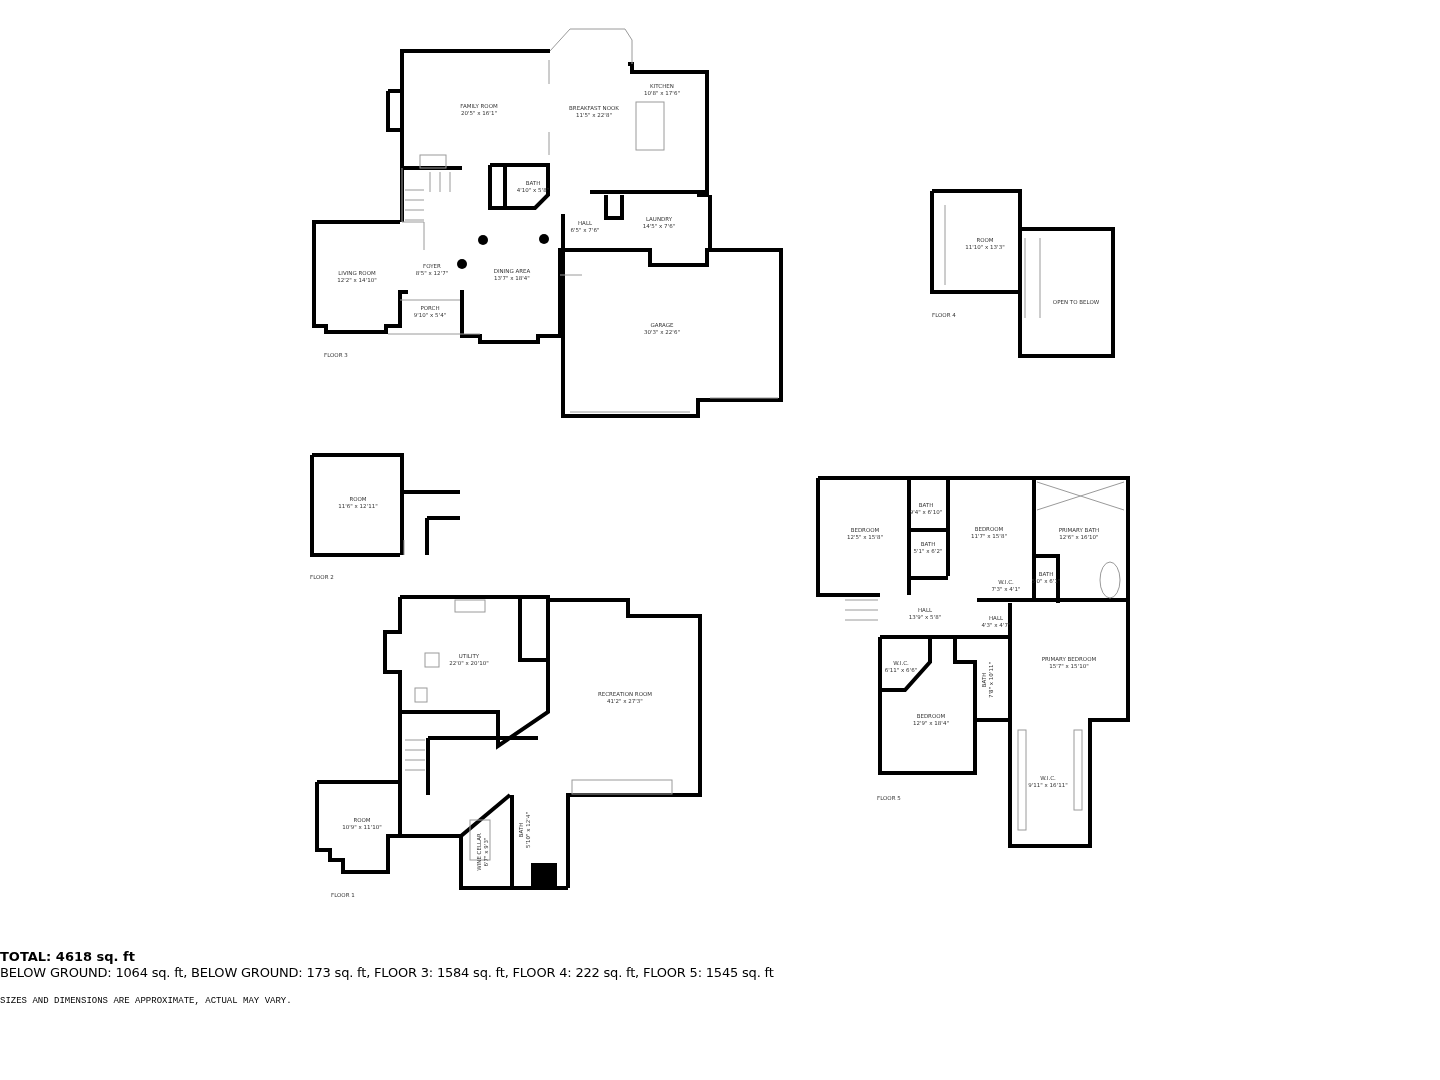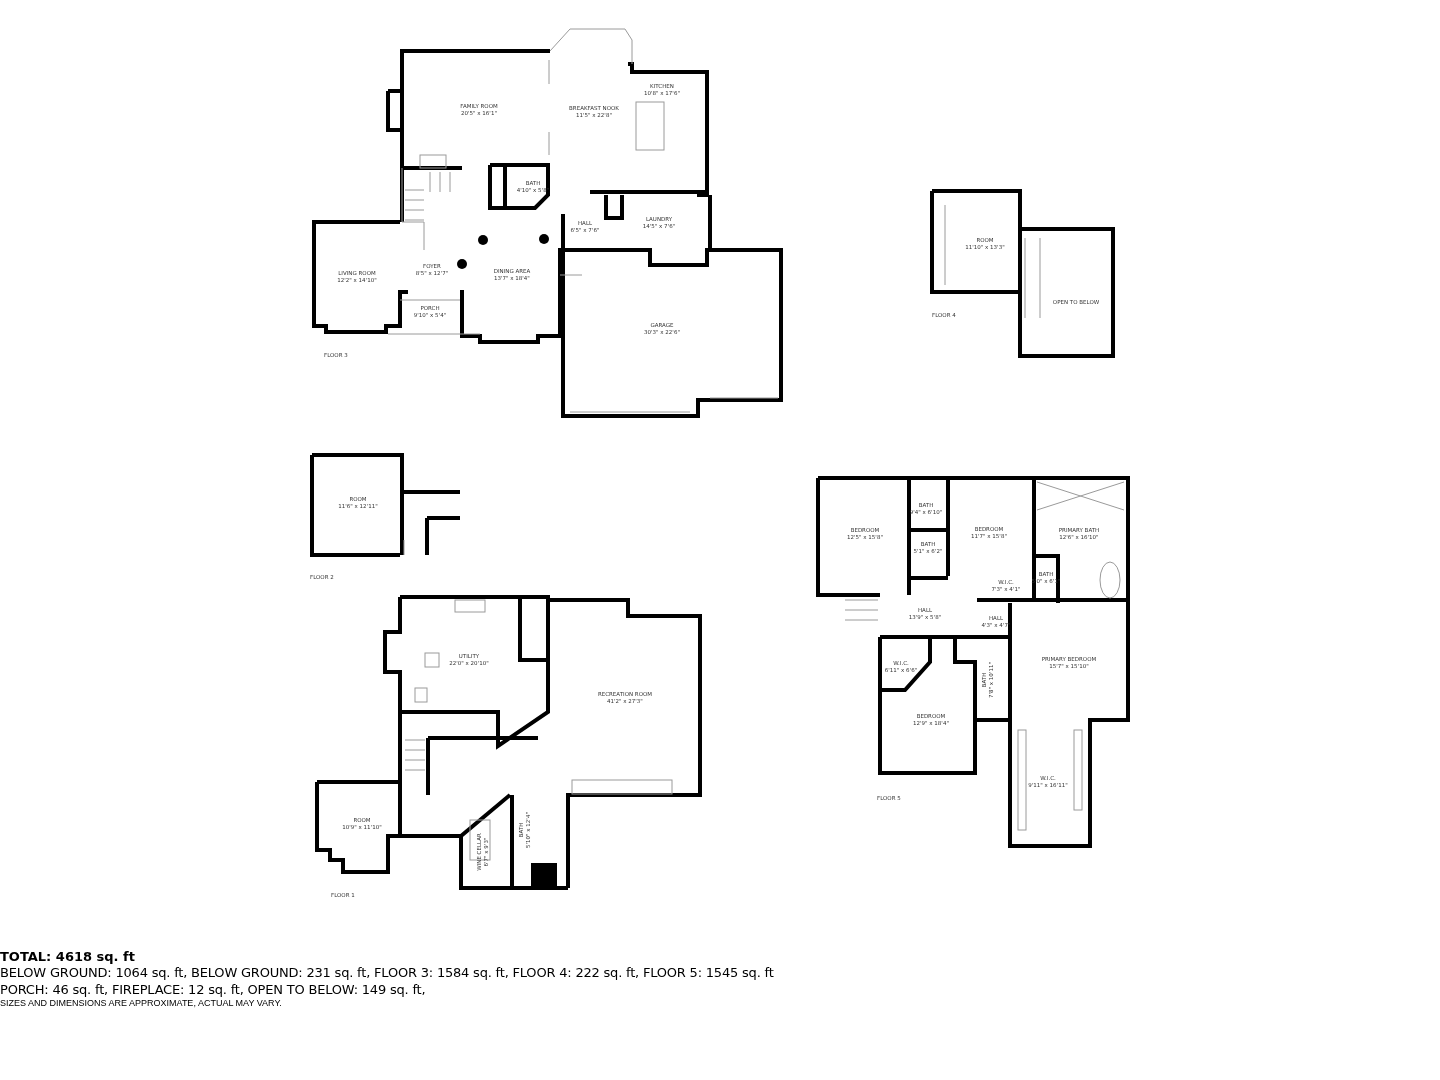--- a/index.html
+++ b/index.html
@@ -6,21 +6,21 @@
   body{width:1440px;height:1080px;position:relative;overflow:hidden;font-family:"DejaVu Sans","Liberation Sans",sans-serif;}
   #plan{position:absolute;left:0;top:0;width:1440px;height:940px;}
   .rl{position:absolute;transform:translate(-50%,-50%);text-align:center;white-space:nowrap;color:#333;font-size:5.5px;line-height:7px;font-family:"DejaVu Sans",sans-serif;}
   .rl .n{display:block;text-transform:uppercase;}
   .rl .d{display:block;}
   .rl.rot{transform:translate(-50%,-50%) rotate(-90deg);}
   .fl{position:absolute;font-size:5.5px;color:#333;text-transform:uppercase;font-family:"DejaVu Sans",sans-serif;}
   #summary{position:absolute;left:0;top:948px;width:1440px;text-align:left;color:#000;font-family:"DejaVu Sans Mono","Liberation Mono",monospace;}
   #summary .total{font-weight:bold;font-size:13px;line-height:17px;font-family:"DejaVu Sans",sans-serif;}
   #summary .line{font-size:13px;line-height:16.5px;font-family:"DejaVu Sans",sans-serif;letter-spacing:-0.2px;}
-  #summary .disc{font-size:9px;margin-top:0;font-family:Liberation Sans, sans-serif;}
+  #summary .disc{font-size:9px;margin-top:14px;font-family:Liberation Mono, monospace;}
 </style>
 </head>
 <body>
 
 <div id="plan">
   <svg width="1440" height="940" viewBox="0 0 1440 940" xmlns="http://www.w3.org/2000/svg">
     <g fill="none" stroke="#000" stroke-width="4" stroke-linejoin="miter">
 
       <g>
 
@@ -282,16 +282,15 @@
     </div>
   <div class="rl" style="left:1048px;top:782px">
       <span class="n">W.I.C.</span>
       <span class="d">9'11" x 16'11"</span>
     </div>
   <div class="fl" style="left:877px;top:795px">FLOOR 5</div>
 </div>
 
 <div id="summary">
   <div class="total">TOTAL: 4618 sq. ft</div>
-  <div class="line">BELOW GROUND: 1064 sq. ft, BELOW GROUND: 231 sq. ft, FLOOR 3: 1584 sq. ft, FLOOR 4: 222 sq. ft, FLOOR 5: 1545 sq. ft</div>
-  <div class="line">PORCH: 46 sq. ft, FIREPLACE: 12 sq. ft, OPEN TO BELOW: 149 sq. ft,</div>
+  <div class="line">BELOW GROUND: 1064 sq. ft, BELOW GROUND: 173 sq. ft, FLOOR 3: 1584 sq. ft, FLOOR 4: 222 sq. ft, FLOOR 5: 1545 sq. ft</div>
   <div class="disc">SIZES AND DIMENSIONS ARE APPROXIMATE, ACTUAL MAY VARY.</div>
 </div>
 
 </body></html>

